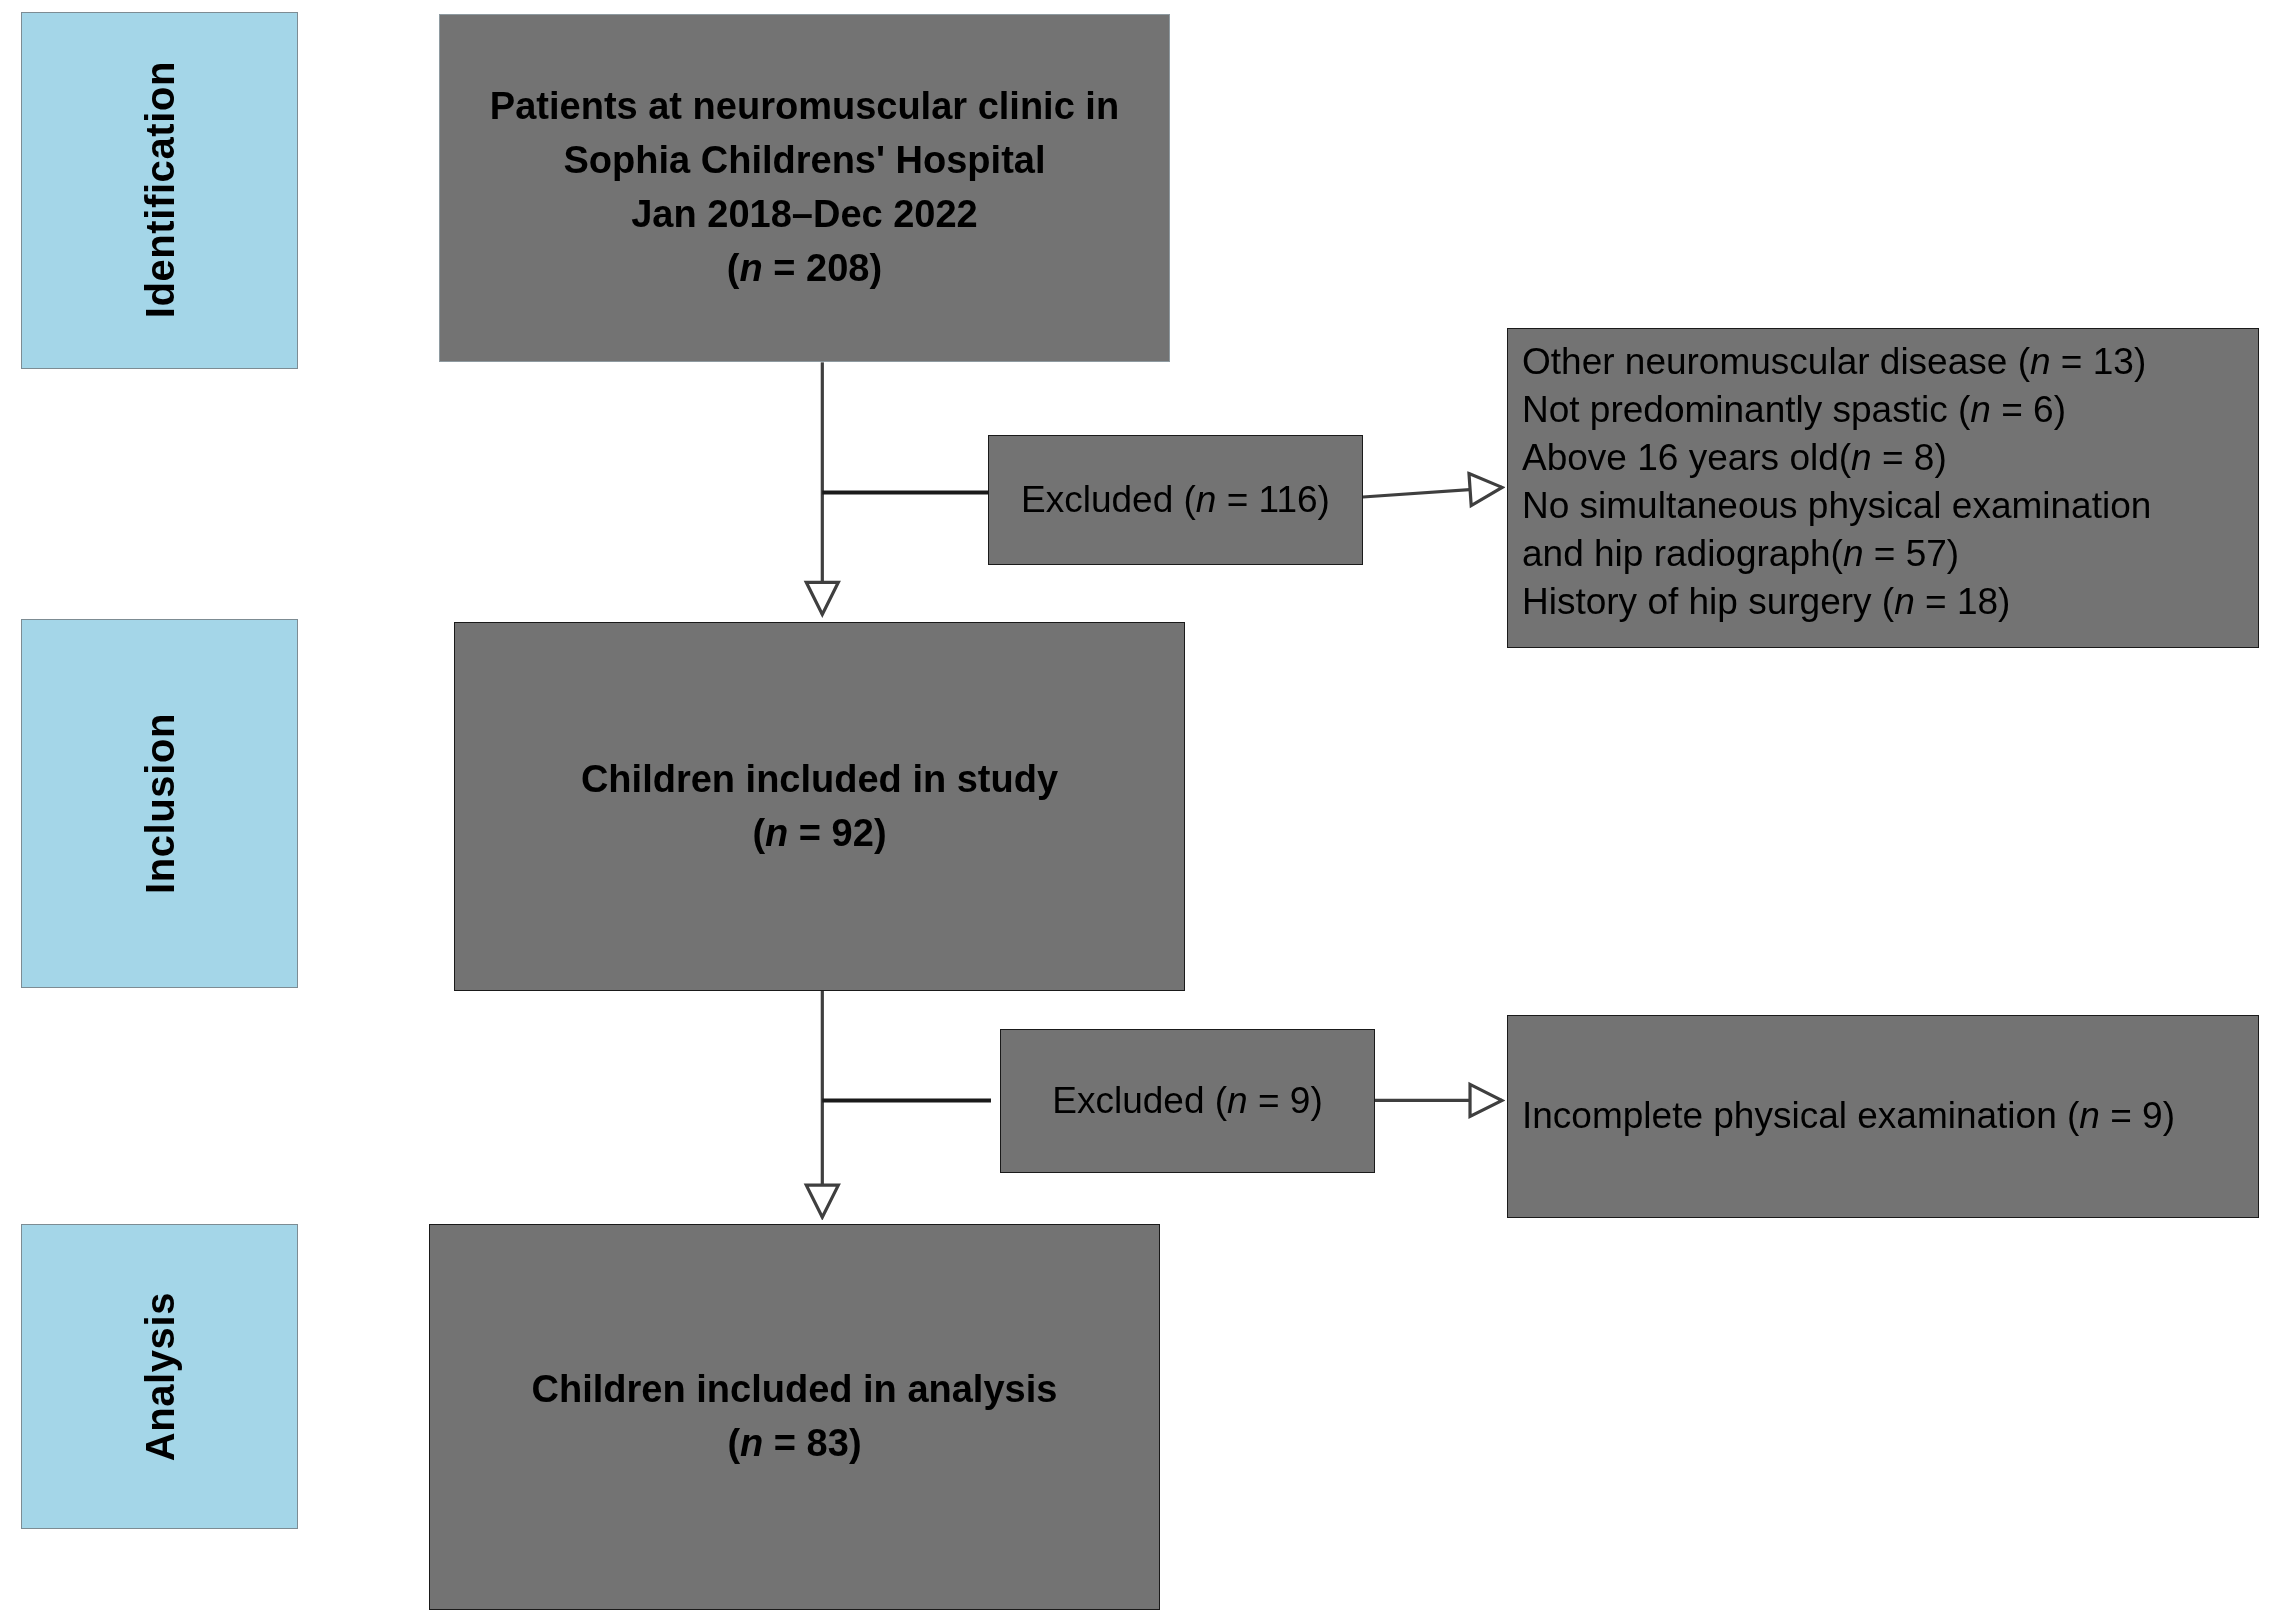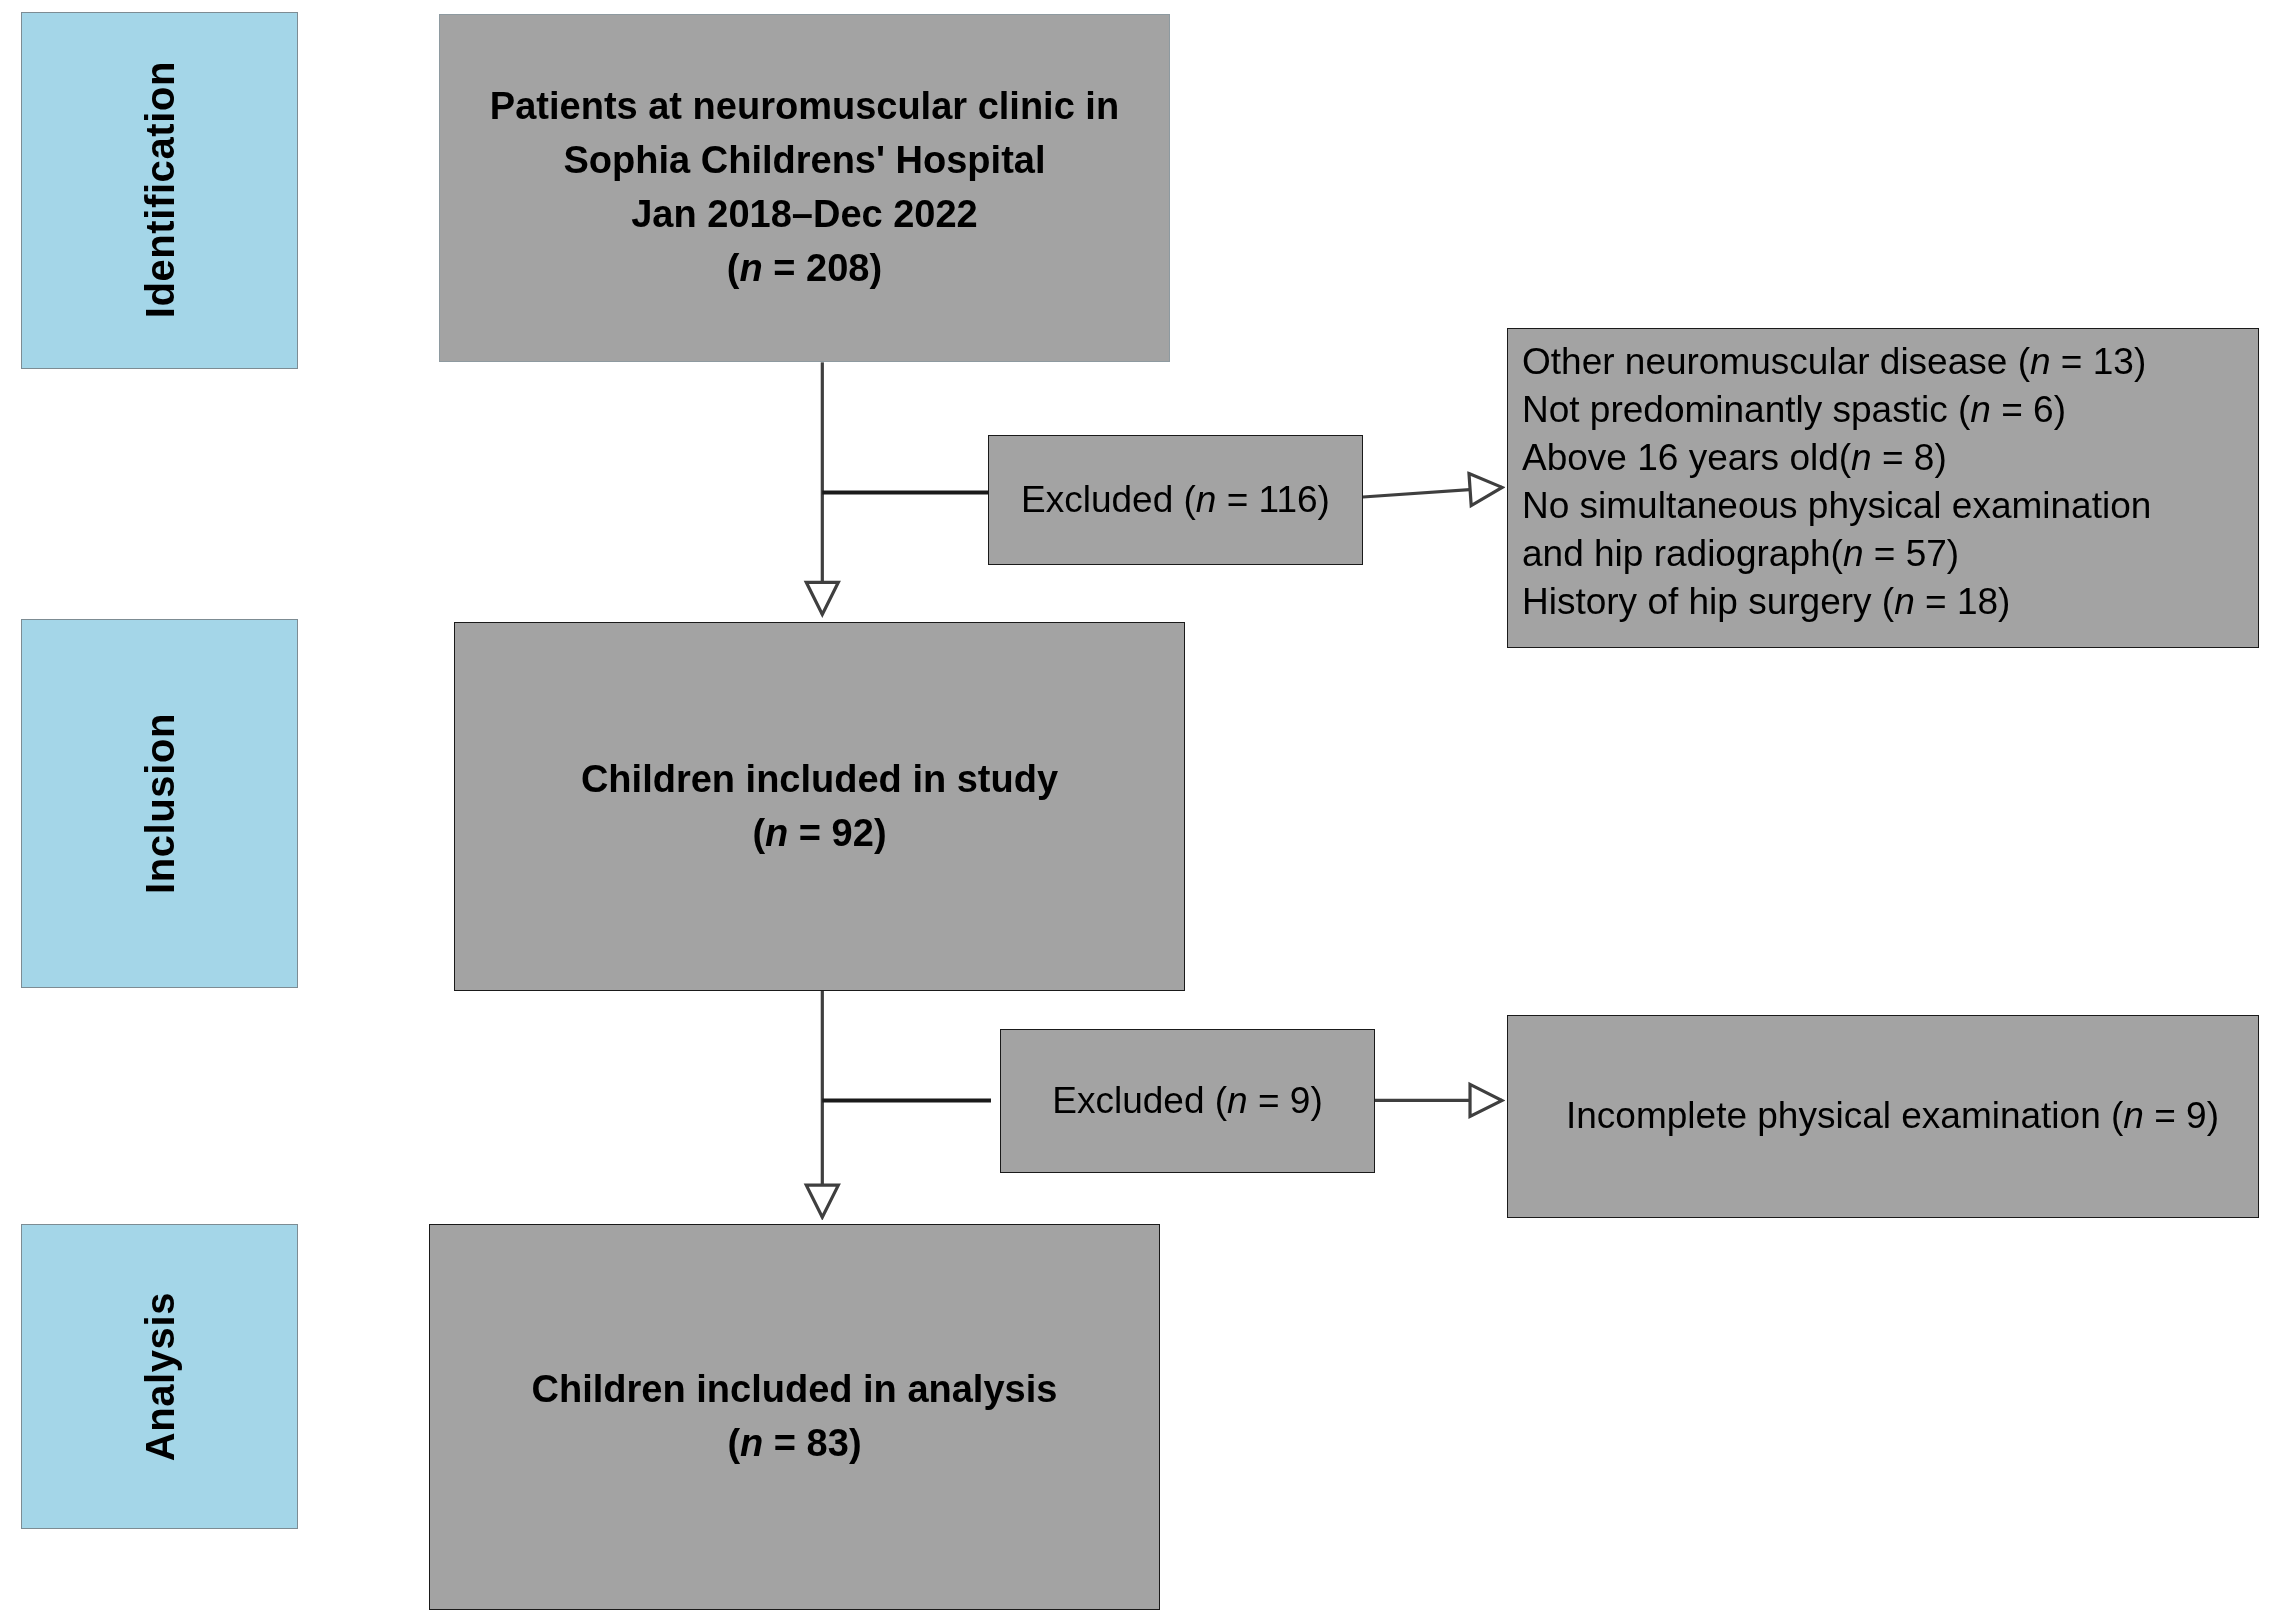--- a/index.html
+++ b/index.html
@@ -11,21 +11,21 @@
   .stage-bar{
     position:absolute;background:#a4d6e8;border:1.9px solid #7d8c93;
     display:flex;align-items:center;justify-content:center;box-sizing:border-box;
   }
   .stage-label{
     writing-mode:vertical-rl;transform:rotate(180deg);
     font-weight:bold;font-size:40px;letter-spacing:0.6px;line-height:1;white-space:nowrap;
   }
 
   .node{
-    position:absolute;background:#a3a3a3;box-sizing:border-box;
+    position:absolute;background:#737373;box-sizing:border-box;
     border:1.9px solid #1a1a1a;
     display:flex;align-items:center;justify-content:center;
   }
   .node.soft{border:1.9px solid #8e9aa0;}
   .node .txt{text-align:center;line-height:1.42;padding:0 13px;}
   .node.primary .txt{font-weight:bold;font-size:38px;}
   .node.aside .txt{font-weight:normal;font-size:37px;}
   .node.listbox{align-items:flex-start;justify-content:flex-start;}
   .node.listbox .txt{
     text-align:left;font-weight:normal;font-size:37px;line-height:1.30;
@@ -100,21 +100,21 @@
     <div class="txt">
       <span class="ln">Children included in study</span>
       <span class="ln"><span>(</span><em>n</em><span> = </span><span>92</span><span>)</span></span>
     </div>
   </div>
 
   <div class="node aside" style="left:988px;top:1029px;width:375px;height:144px;margin-left:12px;">
     <div class="txt"><span>Excluded (</span><em>n</em><span> = </span><span>9</span><span>)</span></div>
   </div>
 
-  <div class="node aside wide" style="left:1507px;top:1015px;width:752px;height:203px;padding-left:44px;">
+  <div class="node aside wide" style="left:1507px;top:1015px;width:752px;height:203px;">
     <div class="txt"><span>Incomplete physical examination (</span><em>n</em><span> = </span><span>9</span><span>)</span></div>
   </div>
 
   <div class="node primary" style="left:429px;top:1224px;width:731px;height:386px;">
     <div class="txt">
       <span class="ln">Children included in analysis</span>
       <span class="ln"><span>(</span><em>n</em><span> = </span><span>83</span><span>)</span></span>
     </div>
   </div>
 

